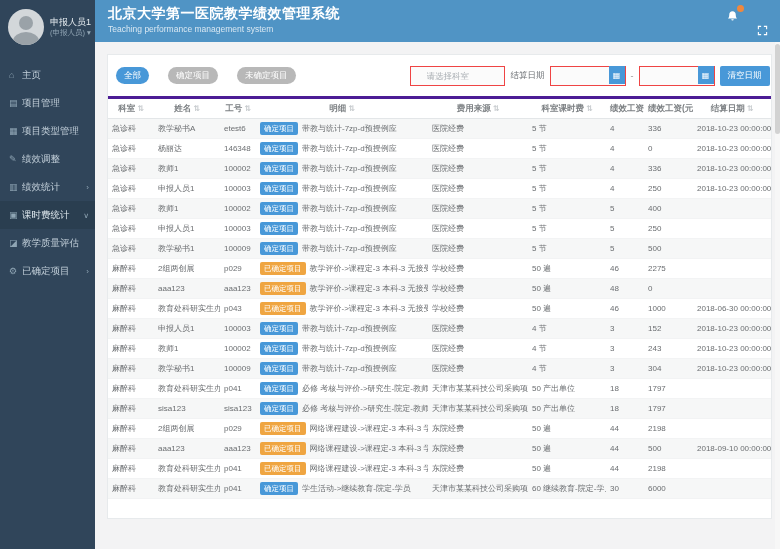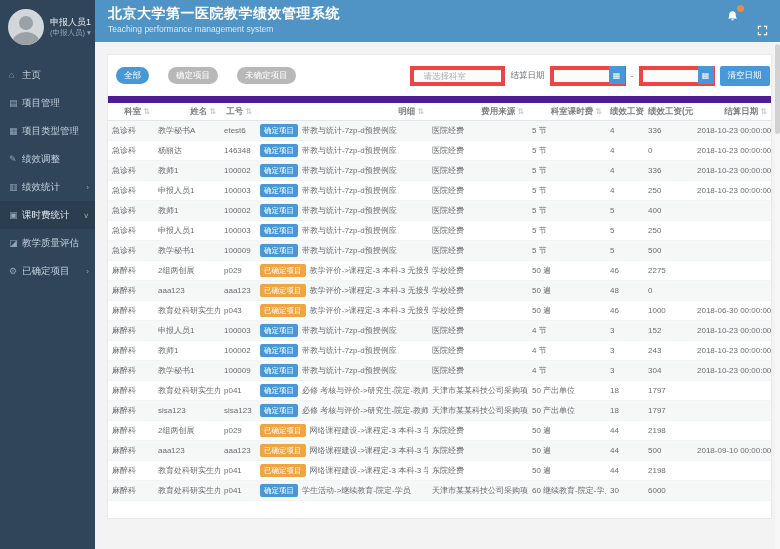--- a/index.html
+++ b/index.html
@@ -47,35 +47,35 @@
   .fs-icon{margin-top:14px}
 
   .content{flex:1;background:var(--content-bg);padding:12px 8px 0 12px;min-height:0;position:relative}
   .page-title{font-size:13px;color:#676a6c;margin:2px 0 13px 2px}
 
   .panel{background:#fff;border:1px solid #e7eaec;height:calc(100% - 30px);overflow:hidden}
   .toolbar{display:flex;align-items:center;padding:10px 8px;gap:6px}
   .pills{display:flex;gap:19px;align-items:center}
   .pill{height:17px;line-height:17px;border:none;border-radius:9px;padding:0 8px;font-size:8.5px;color:#fff;background:var(--pill-gray);cursor:pointer;white-space:nowrap}
   .pill.active{background:var(--accent-blue)}
-  .text-input{height:20px;border:4px solid #ef4444;background:#fbfbfb;font-size:8.5px;padding:0 10px;color:#555;outline:none}
+  .text-input{height:20px;border:1px solid #ef4444;background:#fbfbfb;font-size:8.5px;padding:0 16px;color:#555;outline:none}
   .text-input::placeholder{color:#a9aeb3}
   .dept-input{width:95px;margin-left:108px}
   .right-tools{margin-left:auto;display:flex;align-items:center;gap:5px}
   .date-label{font-size:8.5px;color:#6b6f73;white-space:nowrap}
   .date-wrap{position:relative;width:76px}
   .date-wrap .text-input{width:100%;padding-right:18px}
   .cal-btn{position:absolute;right:1px;top:1px;width:16px;height:18px;background:var(--accent-blue);color:#fff;font-size:8px;display:flex;align-items:center;justify-content:center;cursor:pointer}
   .sep{font-size:9px;color:#999}
   .btn{height:20px;border:none;background:var(--accent-blue);color:#fff;font-size:8.5px;padding:0 8px;border-radius:2px;cursor:pointer;white-space:nowrap}
   .kw-input{width:70px}
 
   
   table{width:100%;border-collapse:collapse;table-layout:fixed}
-  th{font-size:8.5px;color:#7d8184;font-weight:bold;text-align:right;padding:0 4px;height:21px;border-top:7px solid #4c1d95;border-bottom:1px solid #e3e6e8;white-space:nowrap;overflow:hidden}
+  th{font-size:8.5px;color:#7d8184;font-weight:bold;text-align:center;padding:0 4px;height:21px;border-top:3px solid #4c1d95;border-bottom:1px solid #e3e6e8;white-space:nowrap;overflow:hidden}
   .sort-ic{color:#c6cacd;font-size:8px;margin-left:2px;cursor:pointer}
   td{font-size:8px;color:#6b6e71;padding:0 4px;height:20px;white-space:nowrap;overflow:hidden;border-bottom:1px solid #f2f3f4}
   tbody tr:nth-child(odd){background:#f6f7f7}
   .tag{display:inline-block;height:13px;line-height:13px;border-radius:2px;color:#fff;font-size:7.5px;padding:0 4px;margin-right:4px;cursor:pointer;vertical-align:middle}
   .tag.confirm{background:var(--accent-blue)}
   .tag.confirmed{background:var(--accent-orange)}
   .col-dept{width:46px}.col-name{width:66px}.col-id{width:36px}.col-detail{width:172px}
   .col-source{width:100px}.col-output{width:78px}.col-hours{width:38px}.col-salary{width:49px}.col-date{width:78px}
 
   .fake-scrollbar{position:absolute;right:0;top:42px;bottom:0;width:5px;background:#f7f7f7}

